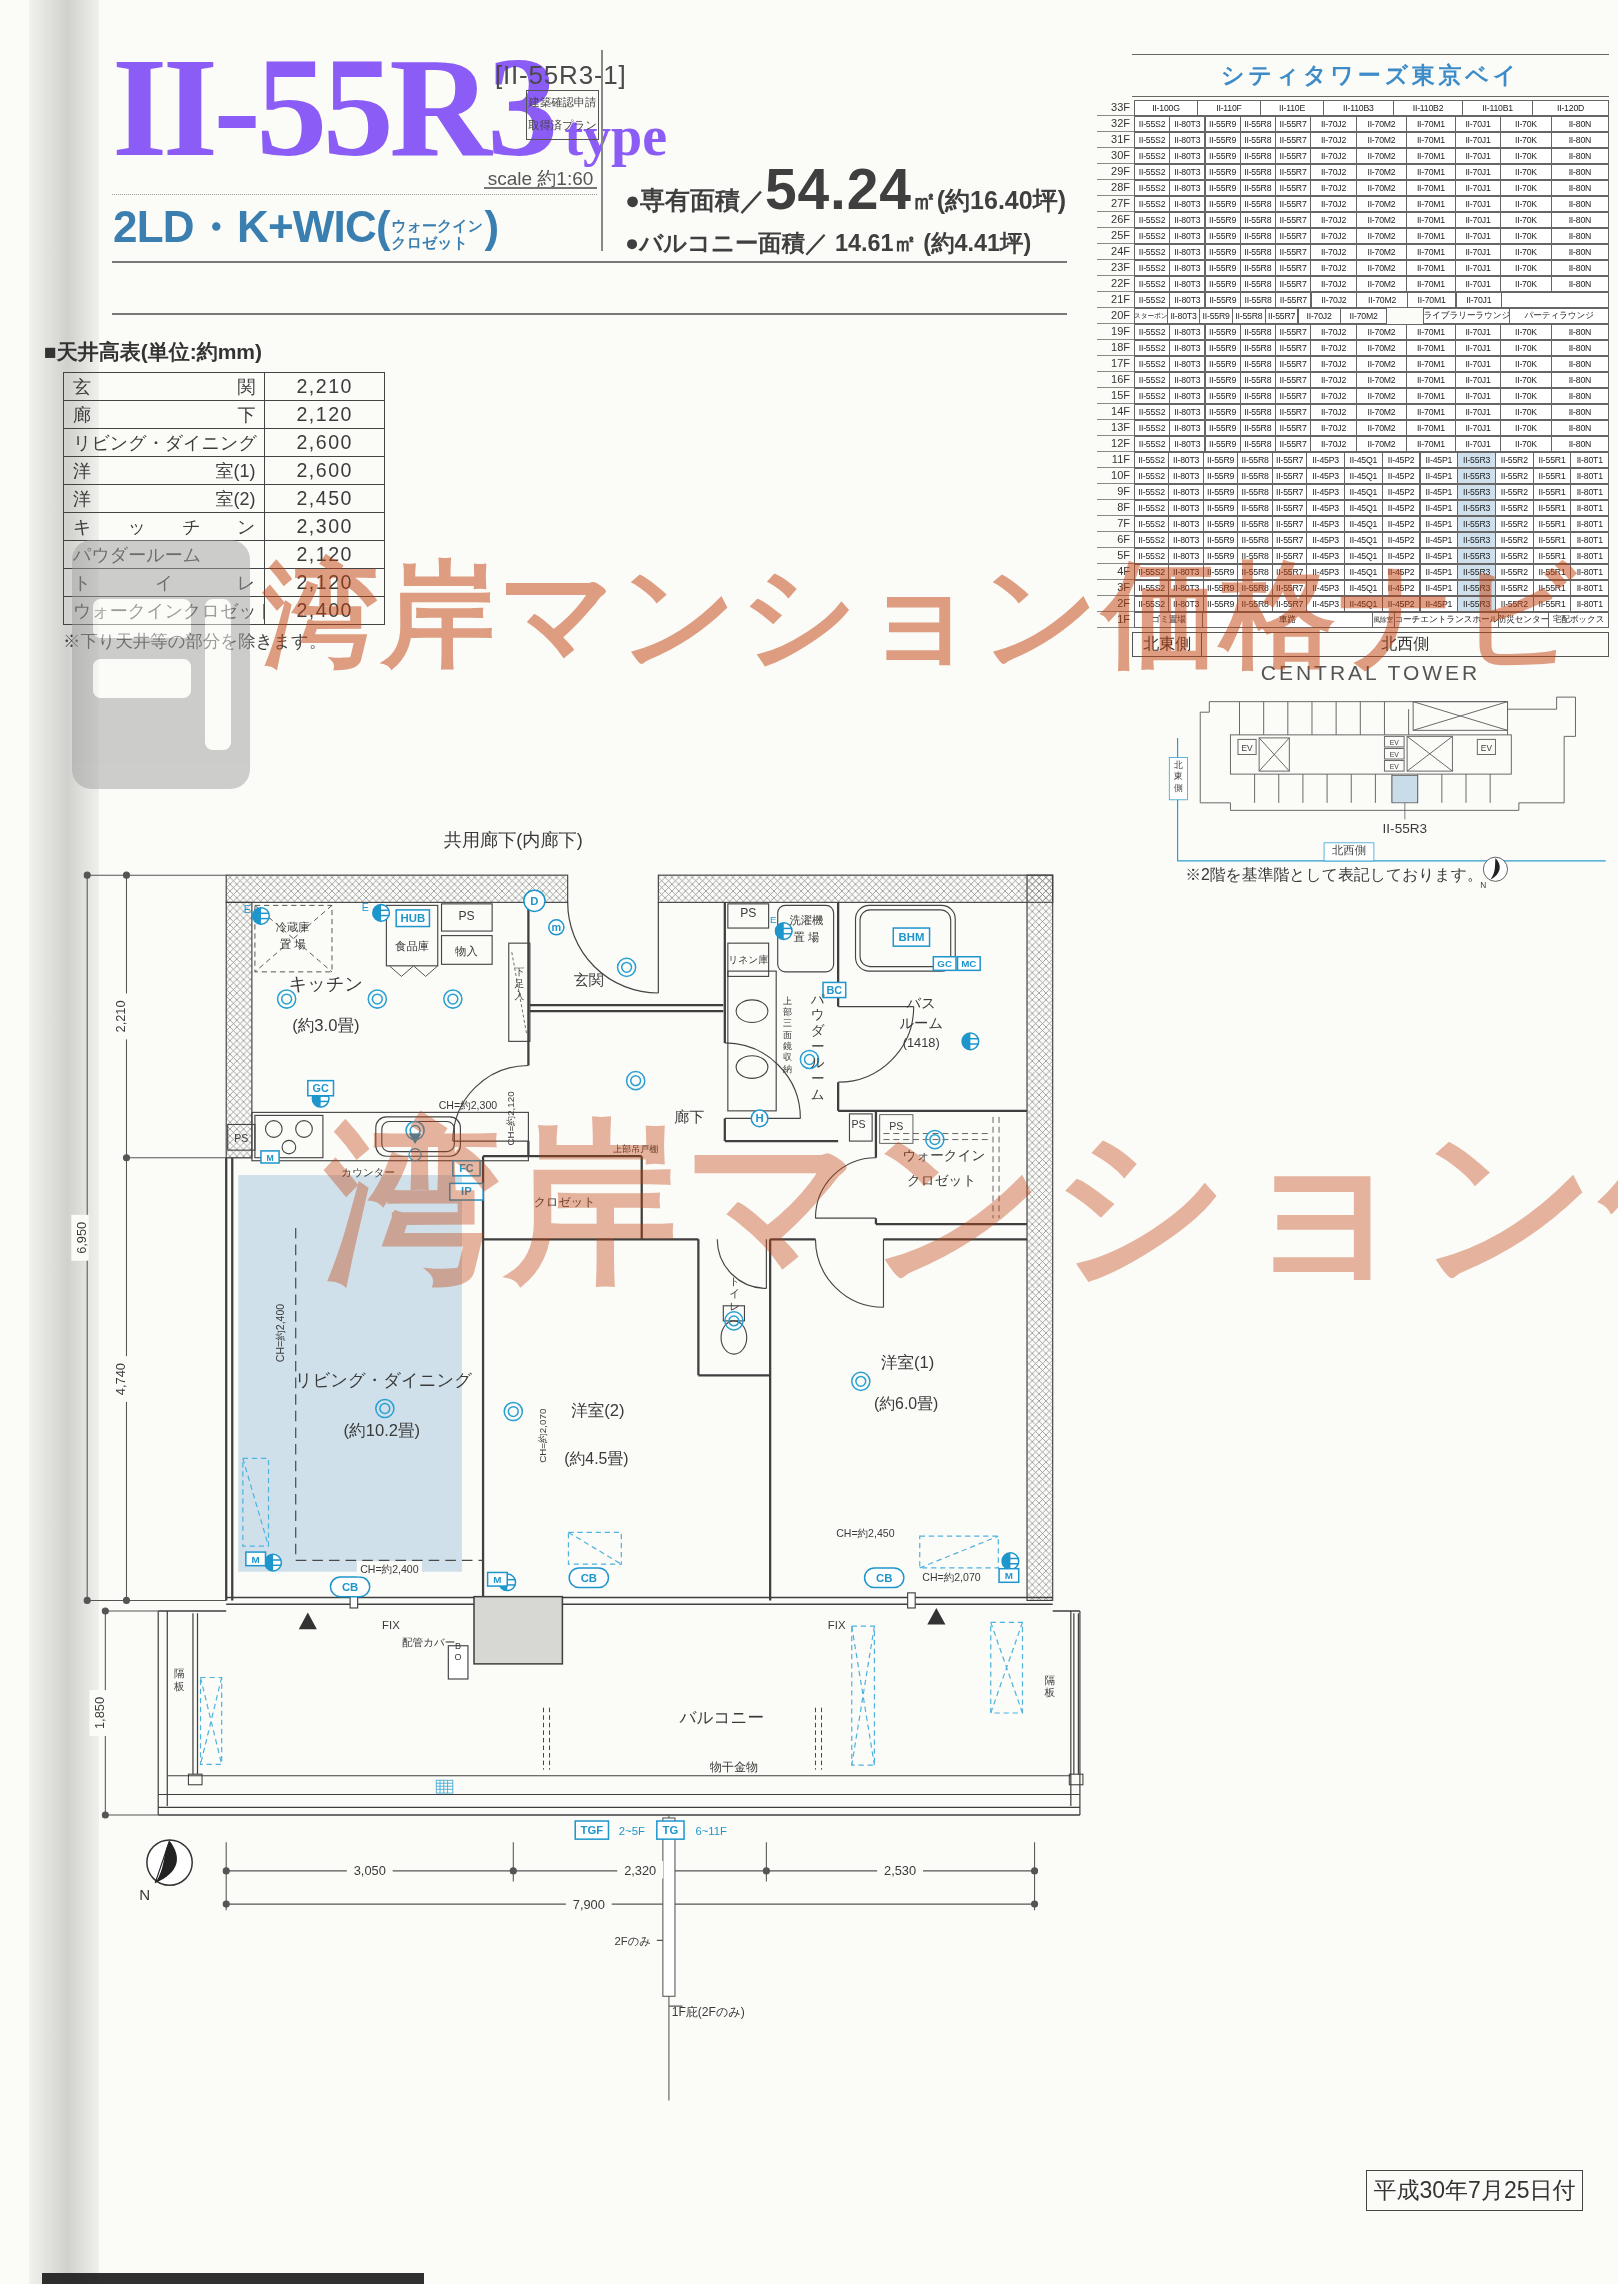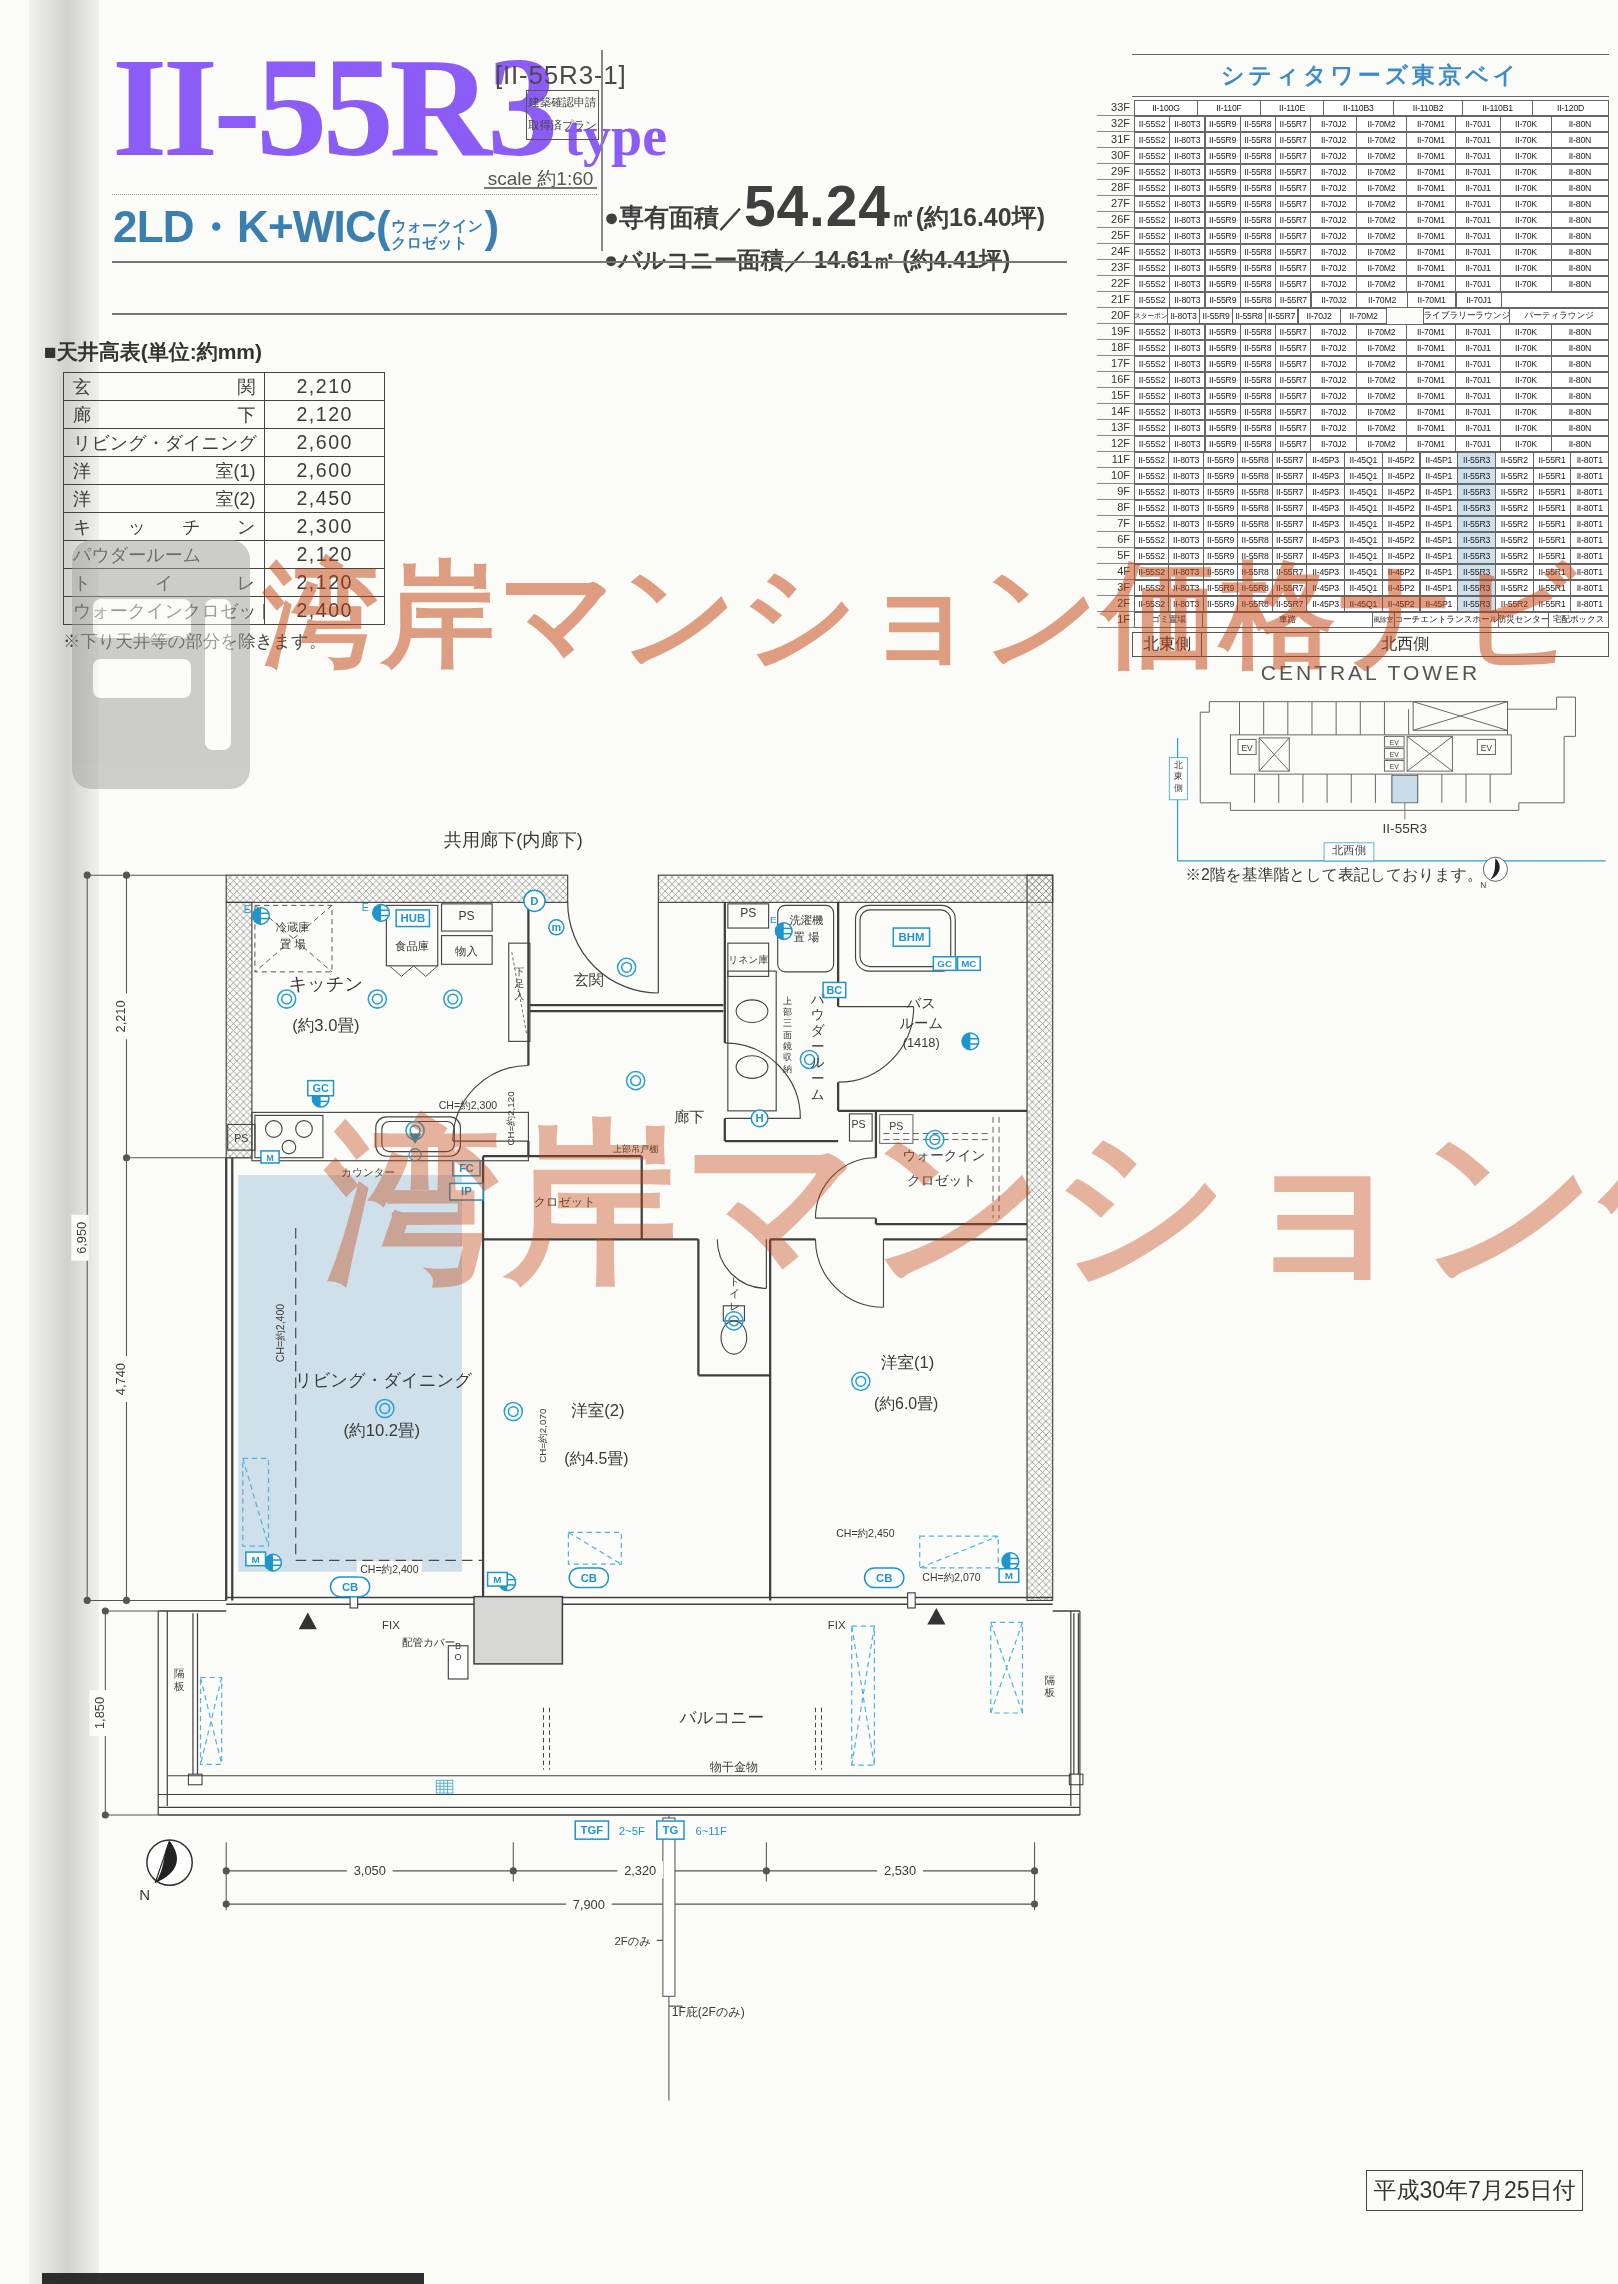--- a/index.html
+++ b/index.html
@@ -17,21 +17,21 @@
   .approval{left:526px;top:90px;width:71px;height:48px;border:1.5px solid #555;color:#444;
     font-size:11.3px;line-height:23px;text-align:center;}
   .scale{left:484px;top:166px;width:113px;font-size:19px;color:#555;text-align:center;}
   .hline{background:#777;height:1.5px;}
   .dotline{border-top:1.5px dotted #9a9a9a;height:0;}
   .vline{background:#888;width:1.5px;}
   .layout-line{left:113px;top:198px;color:#3a7fb0;font-weight:bold;white-space:nowrap;}
   .layout-line .m{font-size:44px;letter-spacing:-0.8px;}
   .layout-line .stack{display:inline-block;vertical-align:middle;margin:-7.6px 1.5px 0 1.5px;
      font-size:15px;line-height:16.6px;font-weight:bold;}
-  .area-block{left:604px;top:173px;width:462px;color:#3f3f3f;}
+  .area-block{left:604px;top:156px;width:462px;color:#3f3f3f;padding-left:21px;}
   .area-l1{white-space:nowrap;font-size:25px;font-weight:bold;}
   .area-l1 .bignum{font-size:57px;font-weight:bold;letter-spacing:0.8px;}
   .area-l2{margin-top:4.5px;font-size:23.4px;font-weight:bold;white-space:nowrap;}
   .subtitle{left:125px;top:270px;font-size:30px;color:#3f3f3f;letter-spacing:0.8px;white-space:nowrap;}
   
   .ceil-title{left:44px;top:338px;font-size:21px;color:#333;font-weight:bold;}
   .ceil-table{left:63px;top:372px;width:320px;border:1.9px solid #444;}
   .crow{display:flex;border-top:1.1px solid #444;height:27px;align-items:center;}
   .crow:first-child{border-top:none;}
   .clabel{width:57%;display:flex;justify-content:space-between;padding:0 9px;

